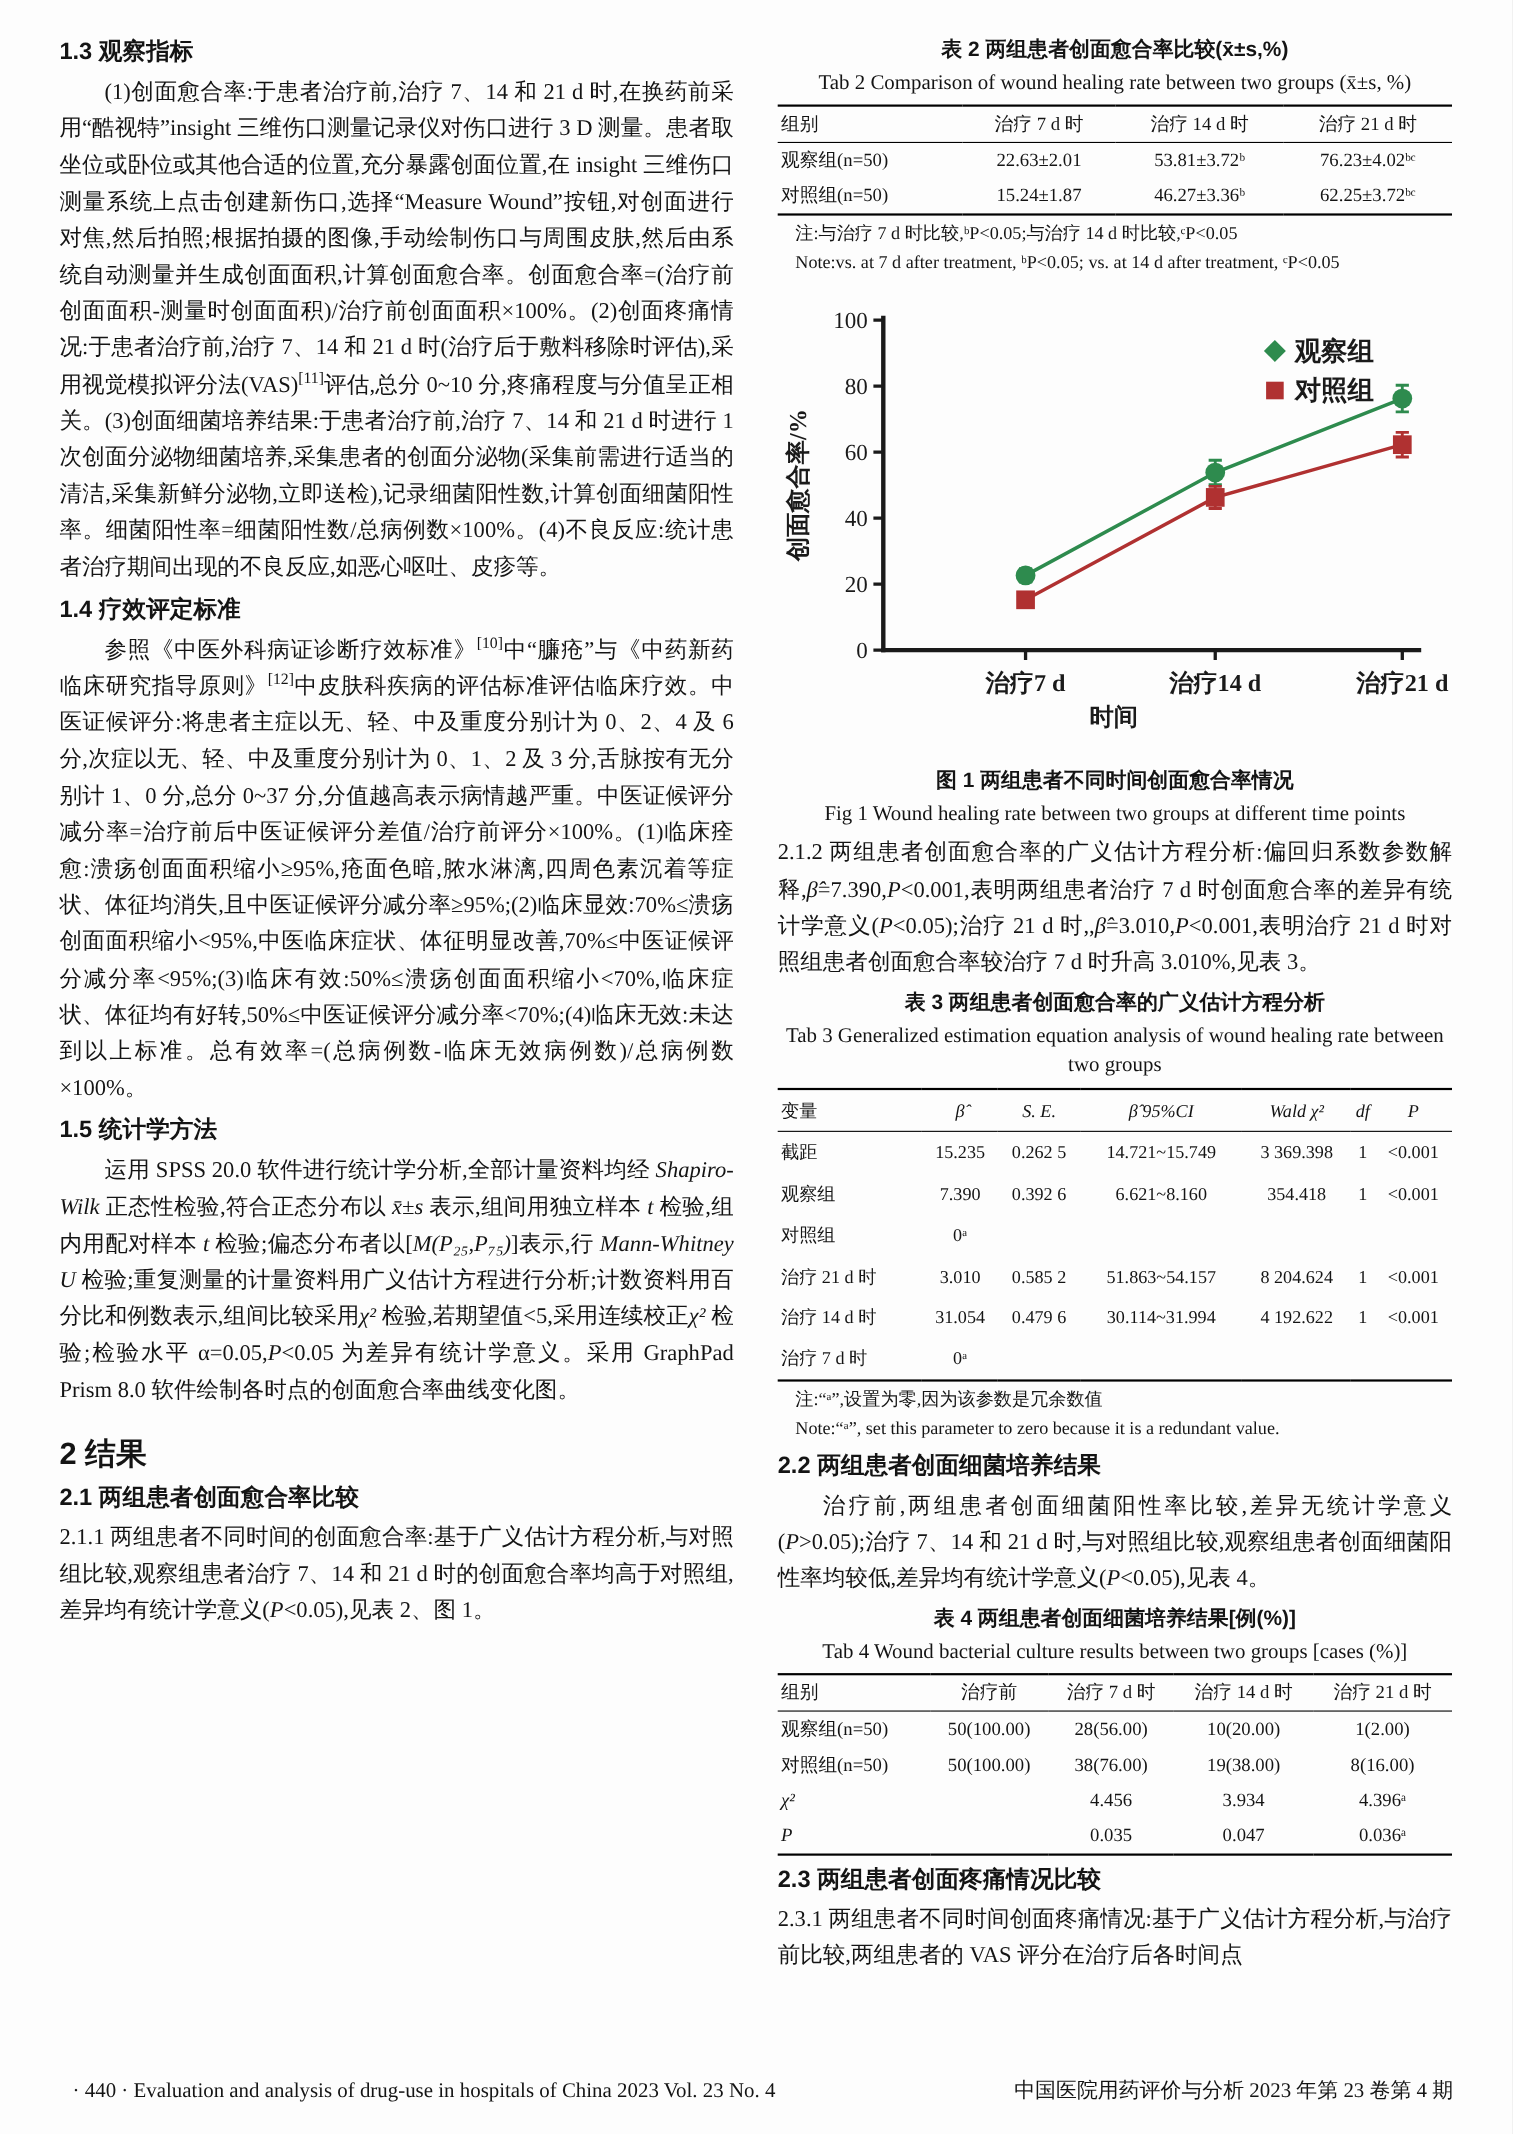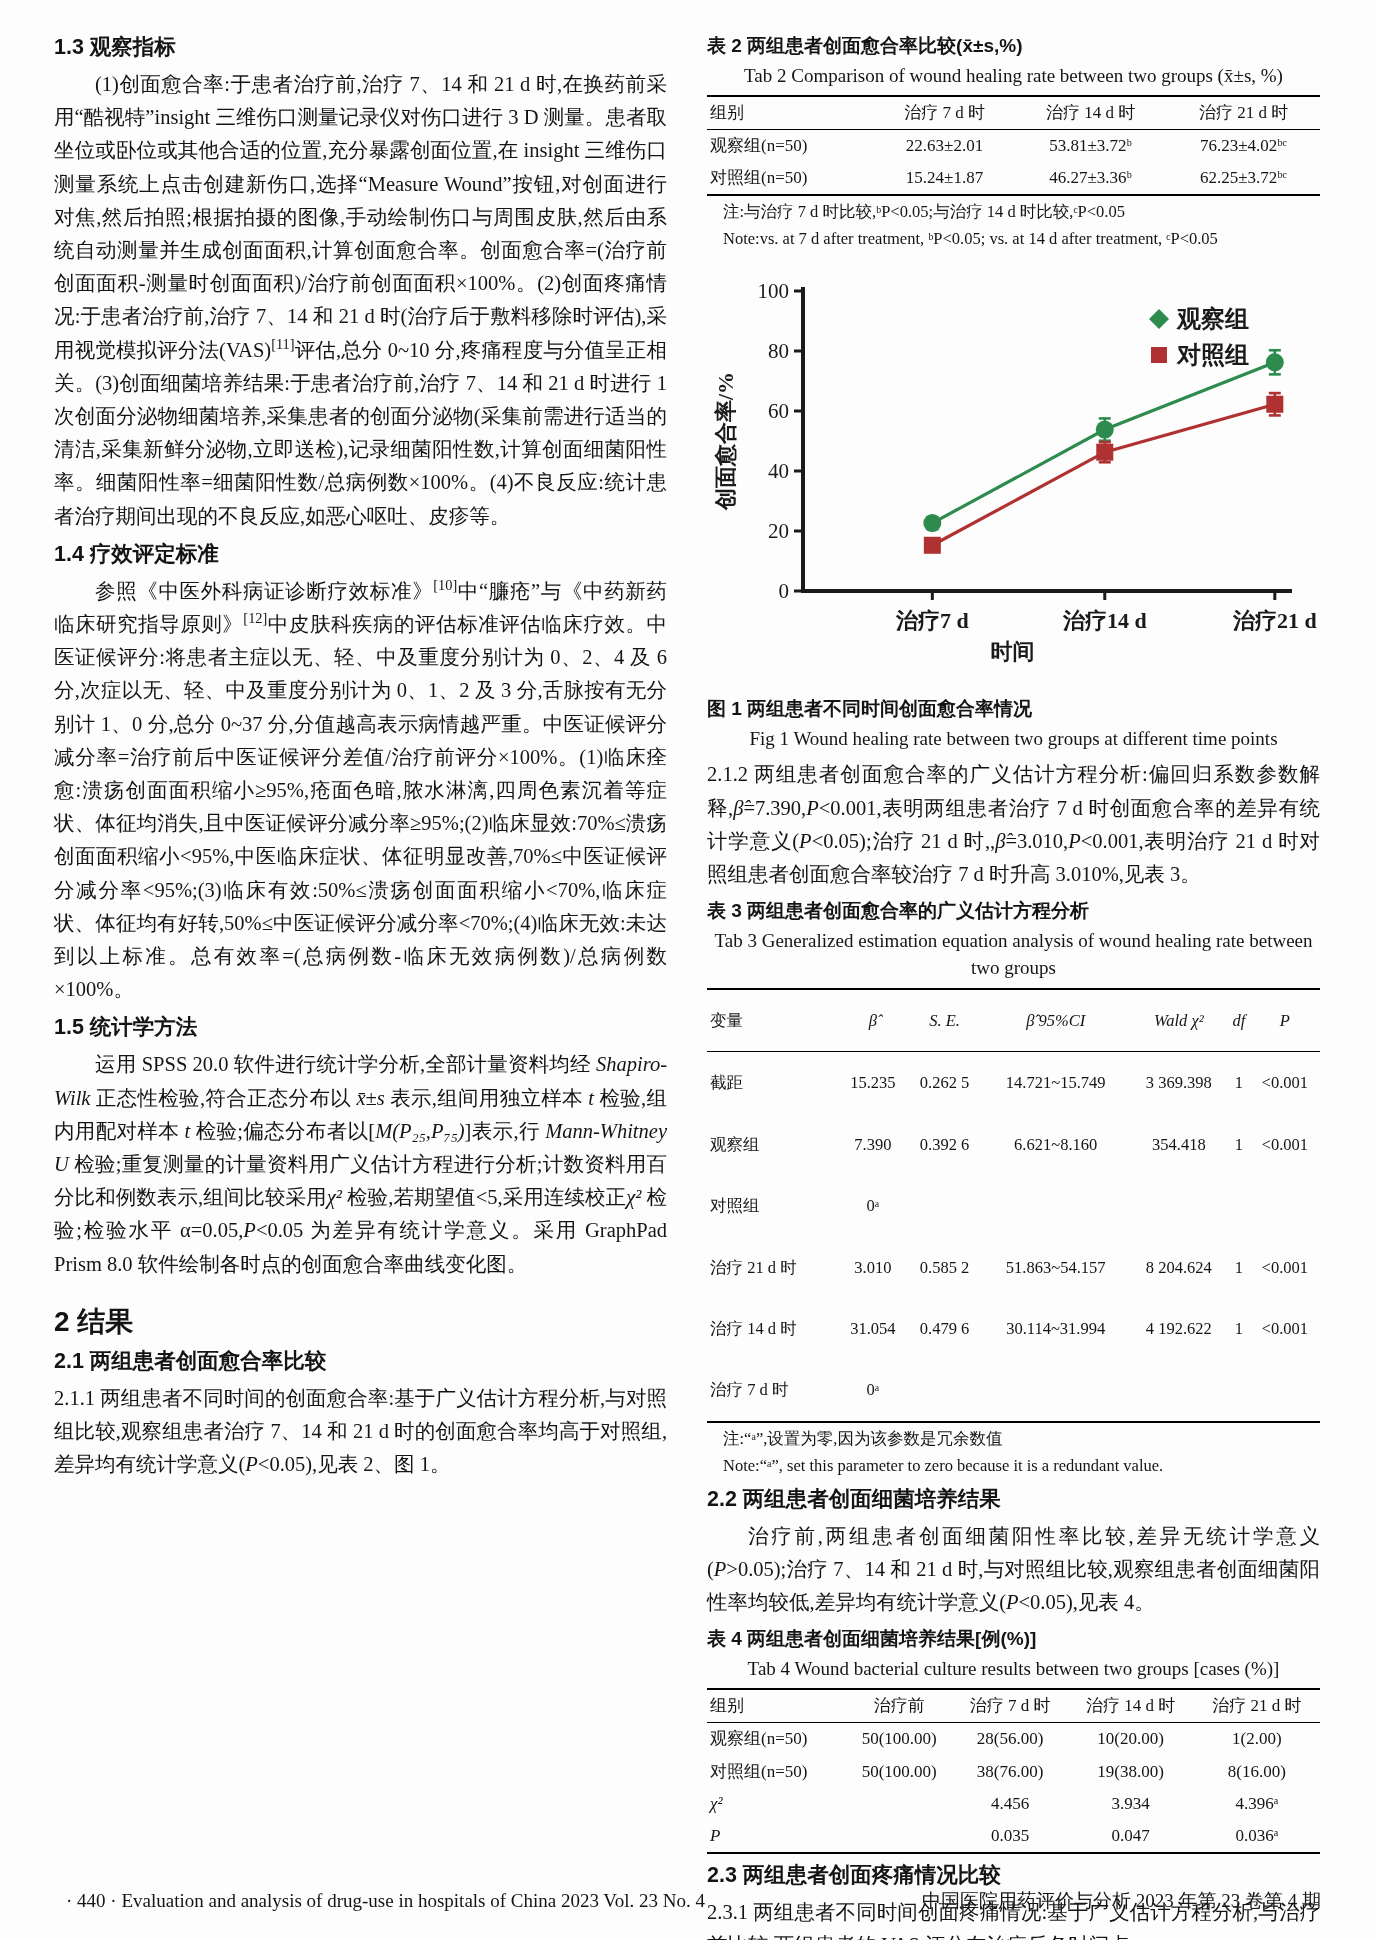--- a/index.html
+++ b/index.html
@@ -8,29 +8,29 @@
     padding:26px 54px 0 54px;overflow:hidden;margin:0 auto}
   .cols{display:flex;gap:40px}
   .col{width:613px;flex:none}
   p.body{font-size:20.5px;line-height:1.62;text-align:justify;margin:0 0 2px 0;text-indent:2em}
   p.noindent{text-indent:0}
   h3.sec{font-family:"Liberation Sans","DejaVu Sans",sans-serif;font-size:21.5px;font-weight:bold;
     margin:8px 0 6px 0;line-height:1.3}
   h2.sec2{font-family:"Liberation Sans","DejaVu Sans",sans-serif;font-size:28px;font-weight:bold;
     margin:23px 0 6px 0;line-height:1.3}
   .cap-cn{font-family:"Liberation Sans","DejaVu Sans",sans-serif;font-weight:bold;font-size:19px;
-    text-align:left;margin:6px 0 2px 0;line-height:1.45}
+    text-align:center;margin:6px 0 2px 0;line-height:1.45}
   .cap-en{font-family:"Liberation Serif","DejaVu Serif",serif;font-weight:normal;font-size:19px;
     text-align:center;line-height:1.45;margin:0 0 6px 0}
   table.tab{width:100%;border-collapse:collapse;font-size:17px;
     border-top:2.5px solid #000;border-bottom:2.5px solid #000;margin:2px 0 2px 0}
   table.tab td{padding:5px 2px;text-align:center;line-height:1.3;vertical-align:middle}
   table.tab td:first-child{text-align:left;padding-left:3px}
   table.tab thead td{border-bottom:1.5px solid #000}
-  table.tab3 td{font-size:16.5px;padding:20px 1px}
+  table.tab3 td{font-size:16.5px;padding:8px 1px}
   table.tab3 thead td{font-style:italic}
   table.tab3 thead td:first-child{font-style:normal}
   table.tab4 tbody tr:nth-child(3) td:first-child,
   table.tab4 tbody tr:nth-child(4) td:first-child{font-style:italic}
   .note{font-size:16.5px;line-height:1.45;margin:4px 0 0 16px;text-align:left}
   .note-en{margin-top:3px}
   .figure{margin:14px 0 0 0}
   .figure svg text{font-family:"Liberation Serif","DejaVu Serif",serif;fill:#1a1a1a}
   .footer{position:absolute;left:66px;right:54px;bottom:26px;display:flex;
     justify-content:space-between;font-size:19px;line-height:1.3}

